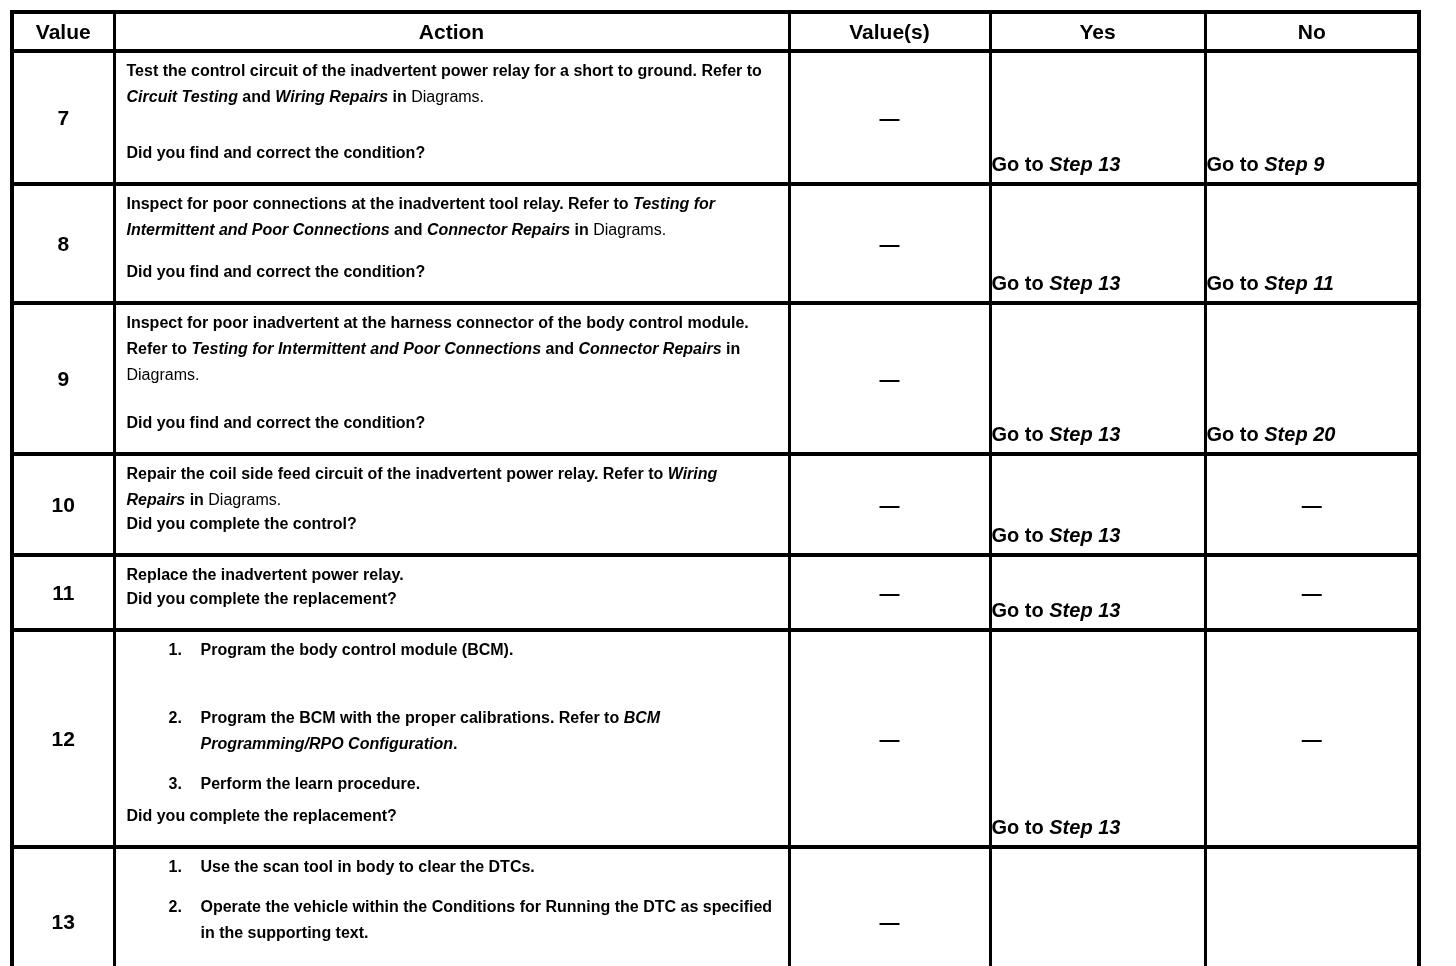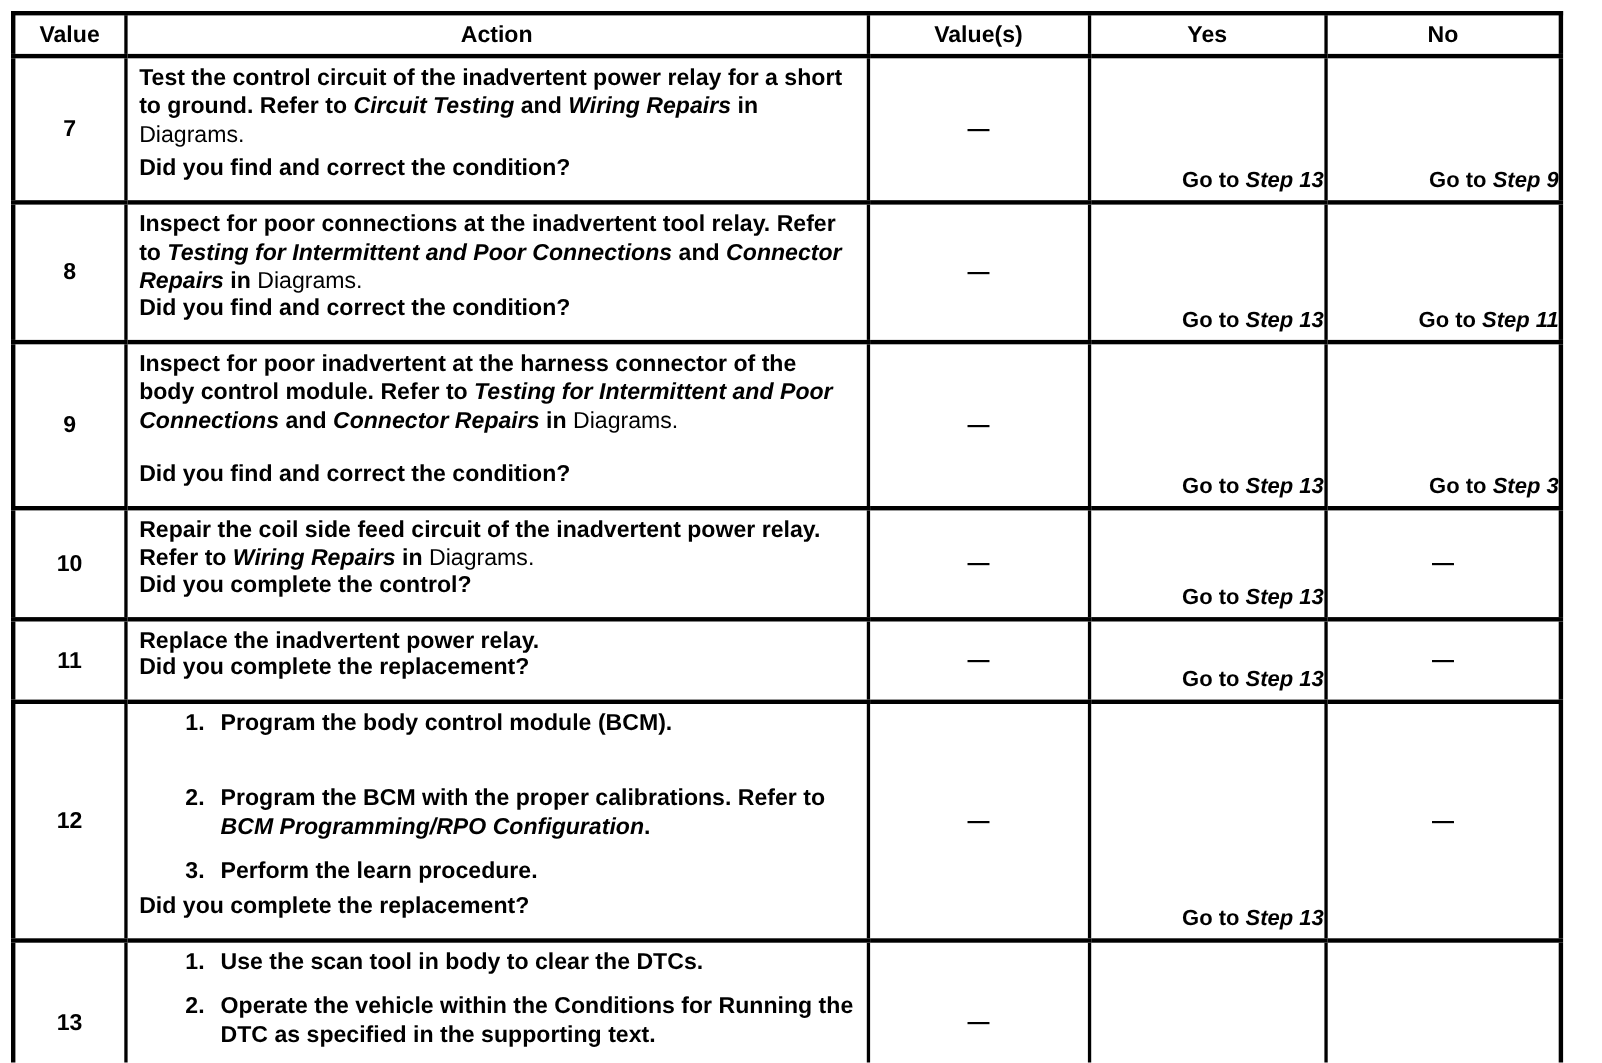--- a/index.html
+++ b/index.html
@@ -37,38 +37,38 @@
 
   td.step-col {
     text-align: center;
     vertical-align: middle;
     font-size: 21px;
     font-weight: 700;
   }
   td.action-col {
     position: relative;
     padding: 5px 10px 34px 11px;
-    font-size: 21px;
+    font-size: 16px;
     line-height: 26px;
     font-weight: 700;
   }
   .para { margin: 0 0 6px 0; }
   .li { display: flex; margin: 0 0 14px 0; padding-left: 42px; }
   .li .num { flex: 0 0 32px; }
   .li .litext { flex: 1 1 auto; }
   .li-gap { margin-bottom: 42px; }
   .question {
     position: absolute;
     left: 11px; right: 10px; bottom: 16px;
     font-weight: 700;
   }
   td.mini-col { position: relative; font-size: 20px; line-height: 25px; font-weight: 700; }
   .bottom-text {
     position: absolute; left: 0; right: 0; bottom: 5px;
-    text-align: right;
+    text-align: left;
   }
   .mid-text {
     position: absolute; left: 0; right: 0; top: 50%;
     transform: translateY(-50%);
     text-align: center;
   }
   i { font-style: italic; }
   .light { font-weight: 400; }
 </style>
 </head>
@@ -131,21 +131,21 @@
             <div class="para"><span>Inspect for poor inadvertent at the harness connector of the body control module. Refer to </span><i>Testing for Intermittent and Poor Connections</i><span> and </span><i>Connector Repairs</i><span> in </span><span class="light">Diagrams.</span></div>
             <div class="question">Did you find and correct the condition?</div>
           </td>
           <td class="mini-col">
             <div class="mid-text"><span>—</span></div>
           </td>
           <td class="mini-col">
             <div class="bottom-text"><span>Go to </span><i>Step 13</i></div>
           </td>
           <td class="mini-col">
-            <div class="bottom-text"><span>Go to </span><i>Step 3</i></div>
+            <div class="bottom-text"><span>Go to </span><i>Step 20</i></div>
           </td>
         </tr>
         <tr style="height: 100px;">
           <td class="step-col">10</td>
           <td class="action-col">
             <div class="para"><span>Repair the coil side feed circuit of the inadvertent power relay. Refer to </span><i>Wiring Repairs</i><span> in </span><span class="light">Diagrams.</span></div>
             <div class="question">Did you complete the control?</div>
           </td>
           <td class="mini-col">
             <div class="mid-text"><span>—</span></div>

